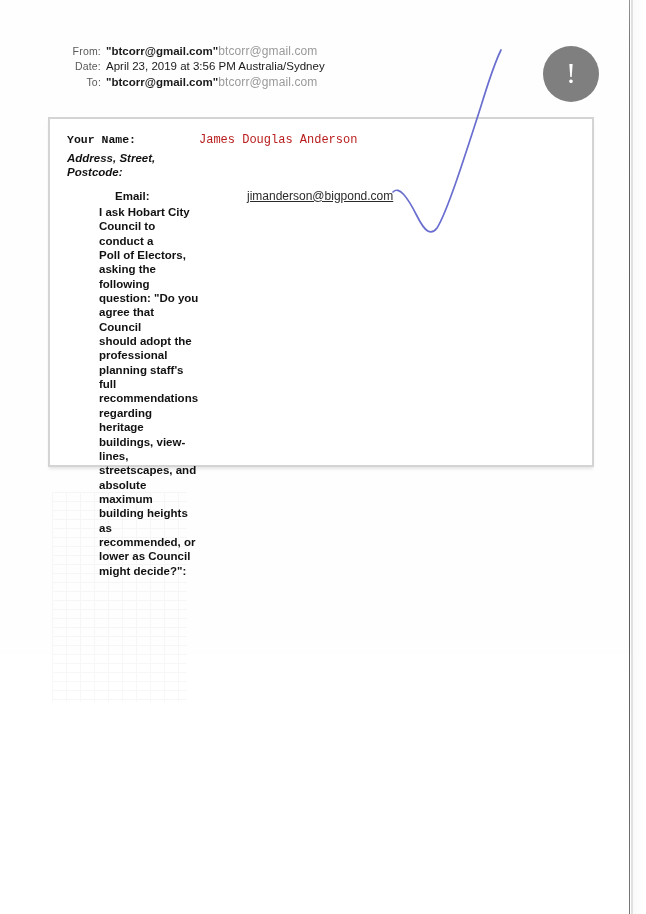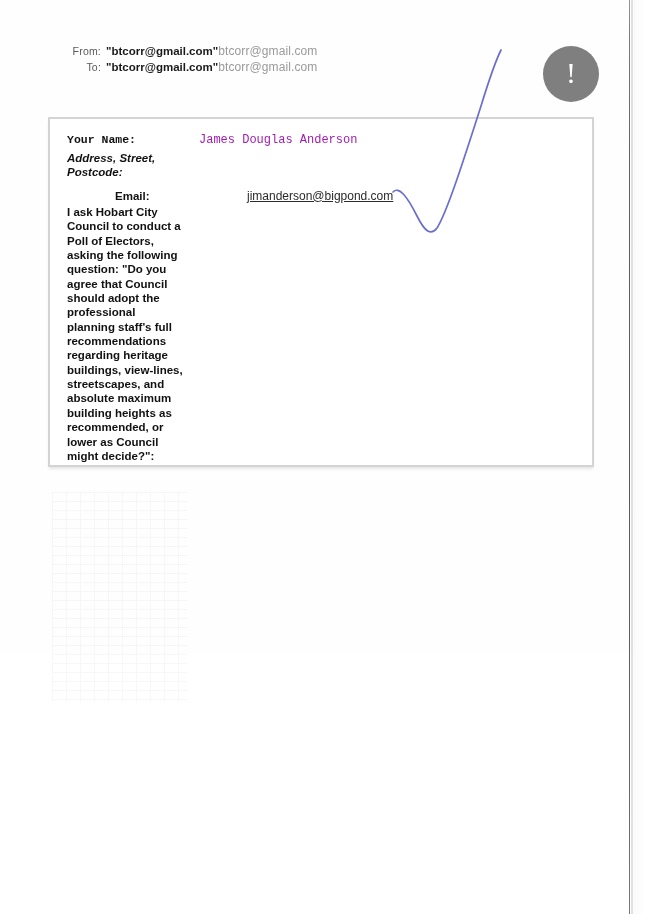--- a/index.html
+++ b/index.html
@@ -108,38 +108,38 @@
     width: 132px;
     flex: none;
     font-size: 11.5px;
     font-weight: bold;
     line-height: 14.5px;
     color: #111111;
   }
   .field-value {
     font-size: 12px;
     line-height: 14.5px;
-    color: #a21caf;
+    color: #b91c1c;
   }
   .field-value.link {
     text-decoration: underline;
     color: #2b2b2b;
   }
   .row-name { margin-bottom: 3px; font-family: Liberation Mono, monospace; }
   .row-addr { margin-bottom: 9px; font-style: italic; }
   .row-email { margin-bottom: 2px; margin-left: 48px; }
 
   .petition {
     width: 132px;
     font-size: 11.5px;
     font-weight: bold;
     line-height: 14.35px;
     color: #111111;
   }
-  .petition span { display: block; }
+  .petition span { display: block; margin-left: 32px; }
 
   
   .check-mark {
     position: absolute;
     left: 385px;
     top: 44px;
     width: 130px;
     height: 200px;
     pointer-events: none;
   }
@@ -192,20 +192,24 @@
 
   <div class="mail-header">
 
     <div class="hdr-row">
       <div class="hdr-label">From:</div>
       <div class="hdr-value bold">"btcorr@gmail.com"</div>
       <div class="hdr-sub">btcorr@gmail.com</div>
     </div>
 
 
+    <div class="hdr-row">
+      <div class="hdr-label">Date:</div>
+      <div class="hdr-value">April 23, 2019 at 3:56 PM Australia/Sydney</div>
+    </div>
 
     <div class="hdr-row">
       <div class="hdr-label">To:</div>
       <div class="hdr-value bold">"btcorr@gmail.com"</div>
       <div class="hdr-sub">btcorr@gmail.com</div>
     </div>
 
   </div>
 
   <div class="alert-badge">

